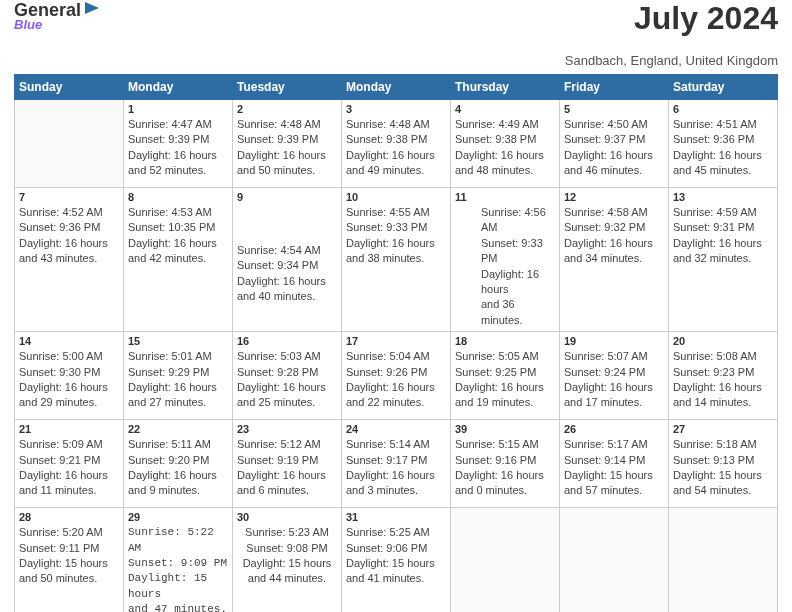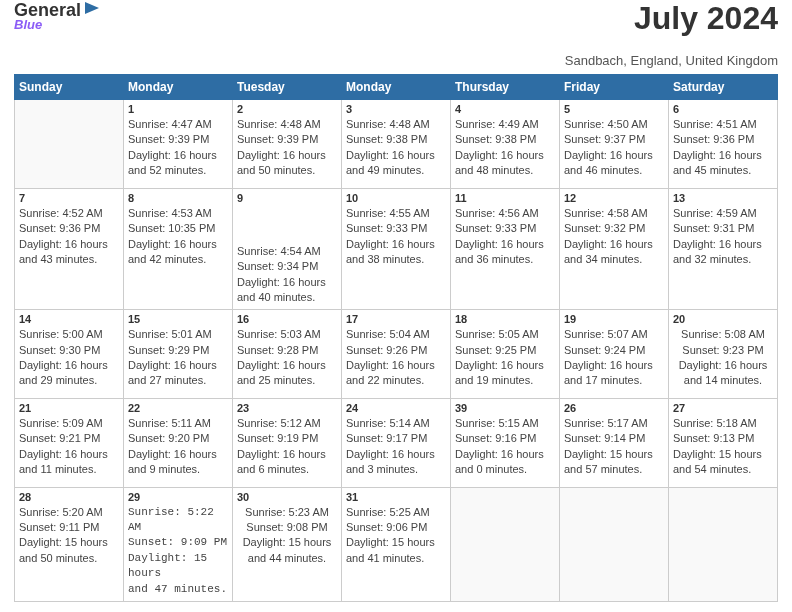--- a/index.html
+++ b/index.html
@@ -196,21 +196,21 @@
           </td>
           <td>
             <span class="day-num">10</span>
             <div class="day-info" style="white-space: pre-line;">Sunrise: 4:55 AM
 Sunset: 9:33 PM
 Daylight: 16 hours
 and 38 minutes.</div>
           </td>
           <td>
             <span class="day-num">11</span>
-            <div class="day-info" style="white-space: pre-line;">Sunrise: 4:56 AM
+            <div class="day-info" style="white-space: pre-line; margin-left: 26px;">Sunrise: 4:56 AM
 Sunset: 9:33 PM
 Daylight: 16 hours
 and 36 minutes.</div>
           </td>
           <td>
             <span class="day-num">12</span>
             <div class="day-info" style="white-space: pre-line;">Sunrise: 4:58 AM
 Sunset: 9:32 PM
 Daylight: 16 hours
 and 34 minutes.</div>
@@ -261,21 +261,21 @@
           </td>
           <td>
             <span class="day-num">19</span>
             <div class="day-info" style="white-space: pre-line;">Sunrise: 5:07 AM
 Sunset: 9:24 PM
 Daylight: 16 hours
 and 17 minutes.</div>
           </td>
           <td>
             <span class="day-num">20</span>
-            <div class="day-info" style="white-space: pre-line; text-align: center;">Sunrise: 5:08 AM
+            <div class="day-info" style="white-space: pre-line;">Sunrise: 5:08 AM
 Sunset: 9:23 PM
 Daylight: 16 hours
 and 14 minutes.</div>
           </td>
         </tr>
         <tr>
           <td>
             <span class="day-num">21</span>
             <div class="day-info" style="white-space: pre-line;">Sunrise: 5:09 AM
 Sunset: 9:21 PM

